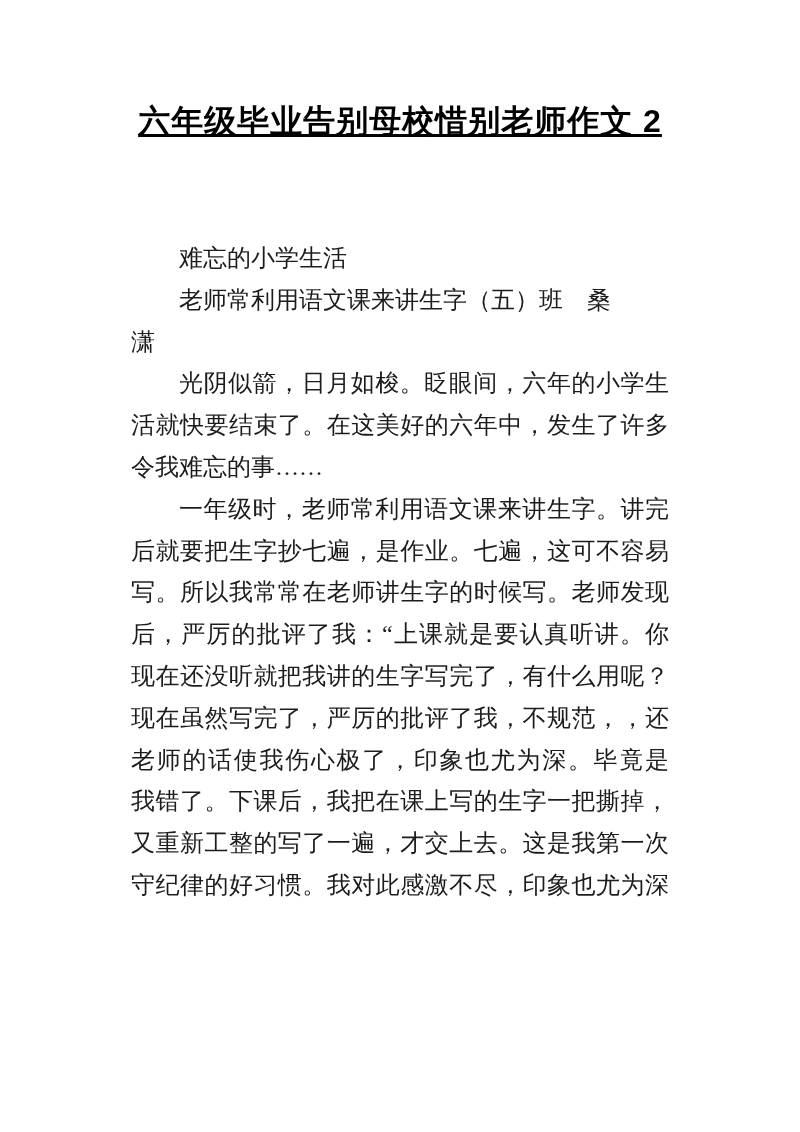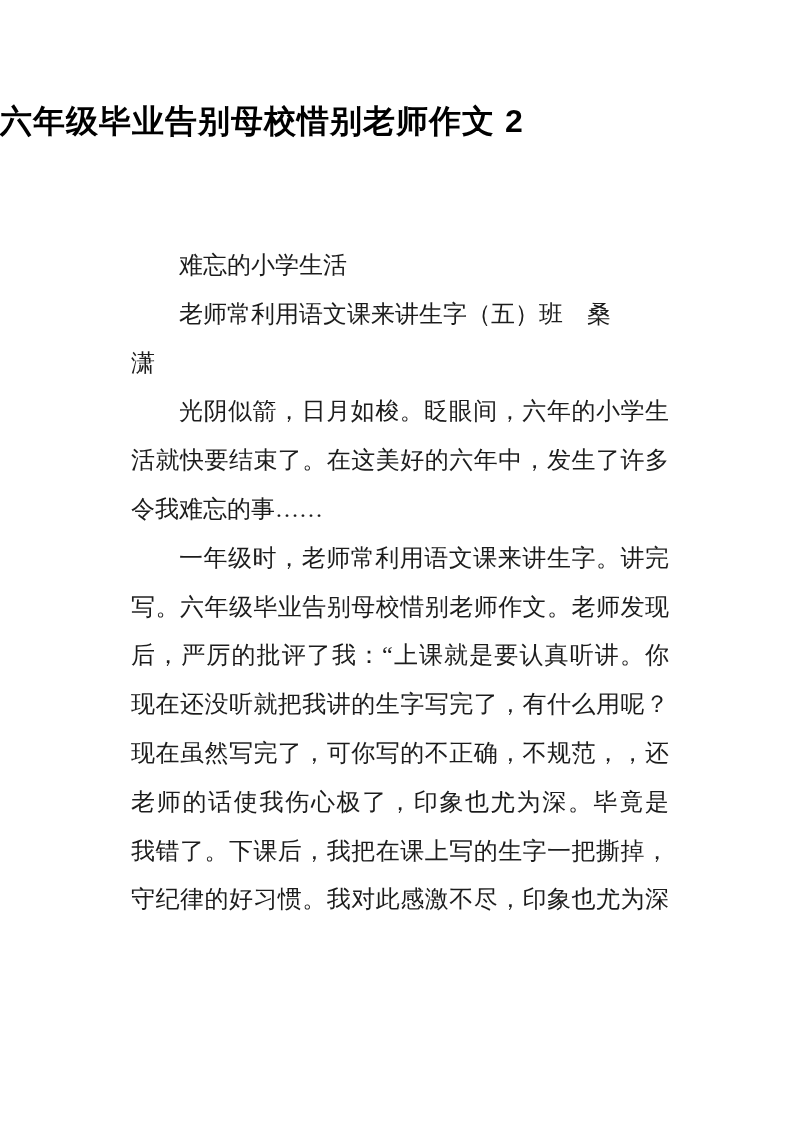--- a/index.html
+++ b/index.html
@@ -13,45 +13,45 @@
     height: 1132px;
     background: #ffffff;
     overflow: hidden;
     font-family: "Liberation Serif", "DejaVu Serif", serif;
   }
   .doc-title {
     position: absolute;
     top: 96px;
     left: 0;
     width: 800px;
-    text-align: left;
+    text-align: center;
     font-family: "Liberation Sans", "DejaVu Sans", sans-serif;
     font-weight: 700;
     font-size: 32px;
     line-height: 50px;
     color: #000000;
     letter-spacing: 1px;
+    text-decoration: underline;
   }
   .title-line {
     height: 50px;
   }
   .doc-body {
     position: absolute;
     top: 238px;
     left: 131px;
     width: 538px;
     font-size: 24px;
     line-height: 41.8px;
     color: #1c1c1c;
   }
   .line {
     height: 41.8px;
     text-align: left;
     white-space: normal;
-    margin-top: 7px;
   }
   .line.indent {
     text-indent: 2em;
   }
   .line.justify {
     text-align: justify;
     text-align-last: justify;
     text-justify: inter-character;
   }
 </style>
@@ -63,21 +63,23 @@
       <div class="title-line">六年级毕业告别母校惜别老师作文 2</div>
     </div>
   <div class="doc-body">
       <div class="line indent">难忘的小学生活</div>
       <div class="line indent">老师常利用语文课来讲生字（五）班　桑</div>
       <div class="line">潇</div>
       <div class="line indent justify">光阴似箭，日月如梭。眨眼间，六年的小学生</div>
       <div class="line justify">活就快要结束了。在这美好的六年中，发生了许多</div>
       <div class="line">令我难忘的事……</div>
       <div class="line indent justify">一年级时，老师常利用语文课来讲生字。讲完</div>
-      <div class="line justify">写。六年级毕业告别母校惜别老师作文。老师发现</div>
+      <div class="line justify">后就要把生字抄七遍，是作业。七遍，这可不容易</div>
+      <div class="line justify">写。所以我常常在老师讲生字的时候写。老师发现</div>
       <div class="line justify">后，严厉的批评了我：“上课就是要认真听讲。你</div>
       <div class="line justify">现在还没听就把我讲的生字写完了，有什么用呢？</div>
-      <div class="line justify">现在虽然写完了，可你写的不正确，不规范，，还</div>
+      <div class="line justify">现在虽然写完了，严厉的批评了我，不规范，，还</div>
       <div class="line justify">老师的话使我伤心极了，印象也尤为深。毕竟是</div>
       <div class="line justify">我错了。下课后，我把在课上写的生字一把撕掉，</div>
+      <div class="line justify">又重新工整的写了一遍，才交上去。这是我第一次</div>
       <div class="line justify">守纪律的好习惯。我对此感激不尽，印象也尤为深</div>
     </div>
 </div>
 
 </body></html>

